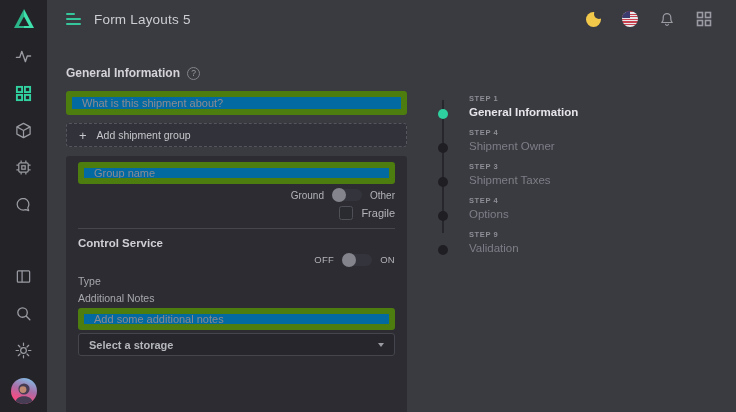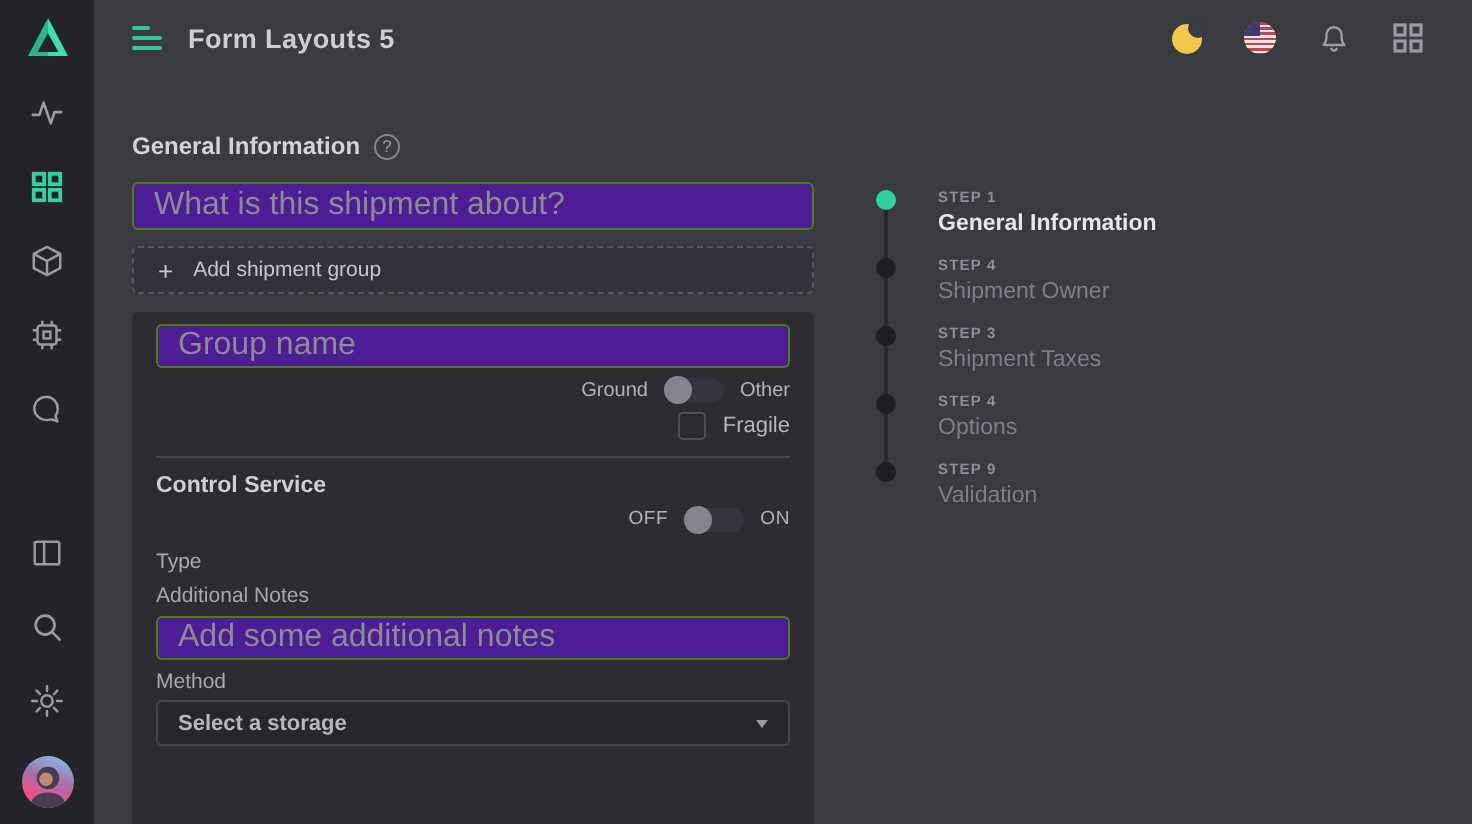--- a/index.html
+++ b/index.html
@@ -17,40 +17,40 @@
   .nav-icon.active { color:#32d2a0; }
   .avatar { width:26px; height:26px; border-radius:50%; overflow:hidden; cursor:pointer;
             background:linear-gradient(200deg,#7ec3ea 5%,#a86fa8 45%,#ef4f86 75%); position:relative; }
 
   
   .header { position:absolute; left:47px; top:0; right:0; height:38px; display:flex; align-items:center;
             padding:0 24px 0 19px; }
   .hamburger { display:flex; flex-direction:column; gap:3px; cursor:pointer; }
   .hamburger span { height:2px; border-radius:1px; background:#35c79b; }
   .hamburger .l1 { width:9px; } .hamburger .l2 { width:15px; } .hamburger .l3 { width:15px; }
-  .header-title { margin-left:13px; font-size:13.5px; font-weight:700; color:#cdced3; letter-spacing:.2px; }
+  .header-title { margin-left:13px; font-size:13.5px; font-weight:400; color:#cdced3; letter-spacing:.2px; }
   .header-icons { margin-left:auto; display:flex; align-items:center; gap:21px; }
   .moon { position:relative; width:15px; height:15px; border-radius:50%; background:#f2c84b; cursor:pointer; }
   .moon i { position:absolute; width:10px; height:10px; border-radius:50%; background:#3a3a41; top:-3px; right:-3px; }
   .flag { position:relative; width:16px; height:16px; border-radius:50%; overflow:hidden; cursor:pointer;
           background:repeating-linear-gradient(180deg,#c8434f 0 1.3px,#e8e8ea 1.3px 2.6px); }
   .flag i { position:absolute; left:0; top:0; width:8px; height:7px; background:#3c3b6e; }
   .hicon { width:16px; height:16px; color:#9b9ca3; display:flex; cursor:pointer; }
 
   
   .main { position:absolute; left:47px; top:38px; right:0; bottom:0;padding-left:12px; }
   .form-col { position:absolute; left:19px; top:0; width:341px; }
 
   .section-head { margin-top:28px; display:flex; align-items:center; gap:7px; }
   .section-title { font-size:12px; font-weight:700; color:#d3d3d8; }
   .help { width:13px; height:13px; border-radius:50%; border:1px solid #84858c; color:#9b9ca3;
           font-size:8.5px; display:flex; align-items:center; justify-content:center; cursor:pointer; }
 
-  .text-input { display:block; width:100%; height:22px; background:#4c1d95; border:1px solid #4d7c0f;
-                border-radius:3px; color:#c3c3c9; font-size:16px; padding:0 10px;
+  .text-input { display:block; width:100%; height:22px; background:#0369a1; border:6px solid #4d7c0f;
+                border-radius:3px; color:#c3c3c9; font-size:11px; padding:0 10px;
                 font-family:inherit; outline:none; }
   .text-input::placeholder { color:#8b8b92; opacity:1; }
   .shipment-input { margin-top:11px; height:24px; }
 
   .add-group { margin-top:8px; height:24px; border:1px dashed #55555e; border-radius:3px; background:#32323a;
                display:flex; align-items:center; padding:0 12px; gap:10px; color:#c6c6cc;
                font-size:10.5px; cursor:pointer; }
   .plus { font-size:13px; line-height:1; color:#c6c6cc; }
 
   .group-card { margin-top:9px; background:#2c2c32; border-radius:3px; padding:6px 12px 20px; height:280px; }
@@ -78,21 +78,21 @@
 
   .select { margin-top:3px; height:23px; background:#26262c; border:1px solid #45454d; border-radius:3px;
             display:flex; align-items:center; justify-content:space-between; padding:0 10px;
             font-size:11px; font-weight:600; color:#b6b6bd; cursor:pointer; }
   .caret { width:0; height:0; border-left:3.5px solid transparent; border-right:3.5px solid transparent;
            border-top:4px solid #9b9ca3; }
 
   
   .connector { position:absolute; left:395px; top:62px; width:2px; height:133px; background:#26262c; }
   .steps { position:absolute; left:391px; top:56px; }
-  .step { display:flex; gap:21px; margin-bottom:9px; cursor:pointer; position:relative; z-index:1; }
+  .step { display:flex; gap:21px; margin-bottom:9px; cursor:pointer; position:relative; z-index:1;align-items:flex-end; }
   .dot { width:10px; height:10px; border-radius:50%; background:#1e1e23; margin-top:1px; flex:none; }
   .step.active .dot { background:#2ed0a0; }
   .step-label { font-size:7.5px; font-weight:700; color:#8e8e96; letter-spacing:.6px; line-height:10px; }
   .step-title { font-size:11.5px; color:#7e7e87; line-height:14px; margin-top:1px; }
   .step.active .step-title { color:#e6e6ea; font-weight:700; }
 </style>
 </head>
 <body>
 
 <div class="sidebar">
@@ -238,21 +238,20 @@
           <span class="knob"></span>
         </span>
         <span class="toggle-label upper">ON</span>
       </div>
 
       <div class="field-label">Type</div>
 
       <div class="field-label tight">Additional Notes</div>
       <input class="text-input row-desc" type="text" placeholder="Add some additional notes" style="">
 
-      <div class="field-label tight">Method</div>
       <div class="select">
         <span>Select a storage</span>
         <span class="caret"></span>
       </div>
     </div>
   </div>
 
   <div class="connector"></div>
 
   <div class="steps">

